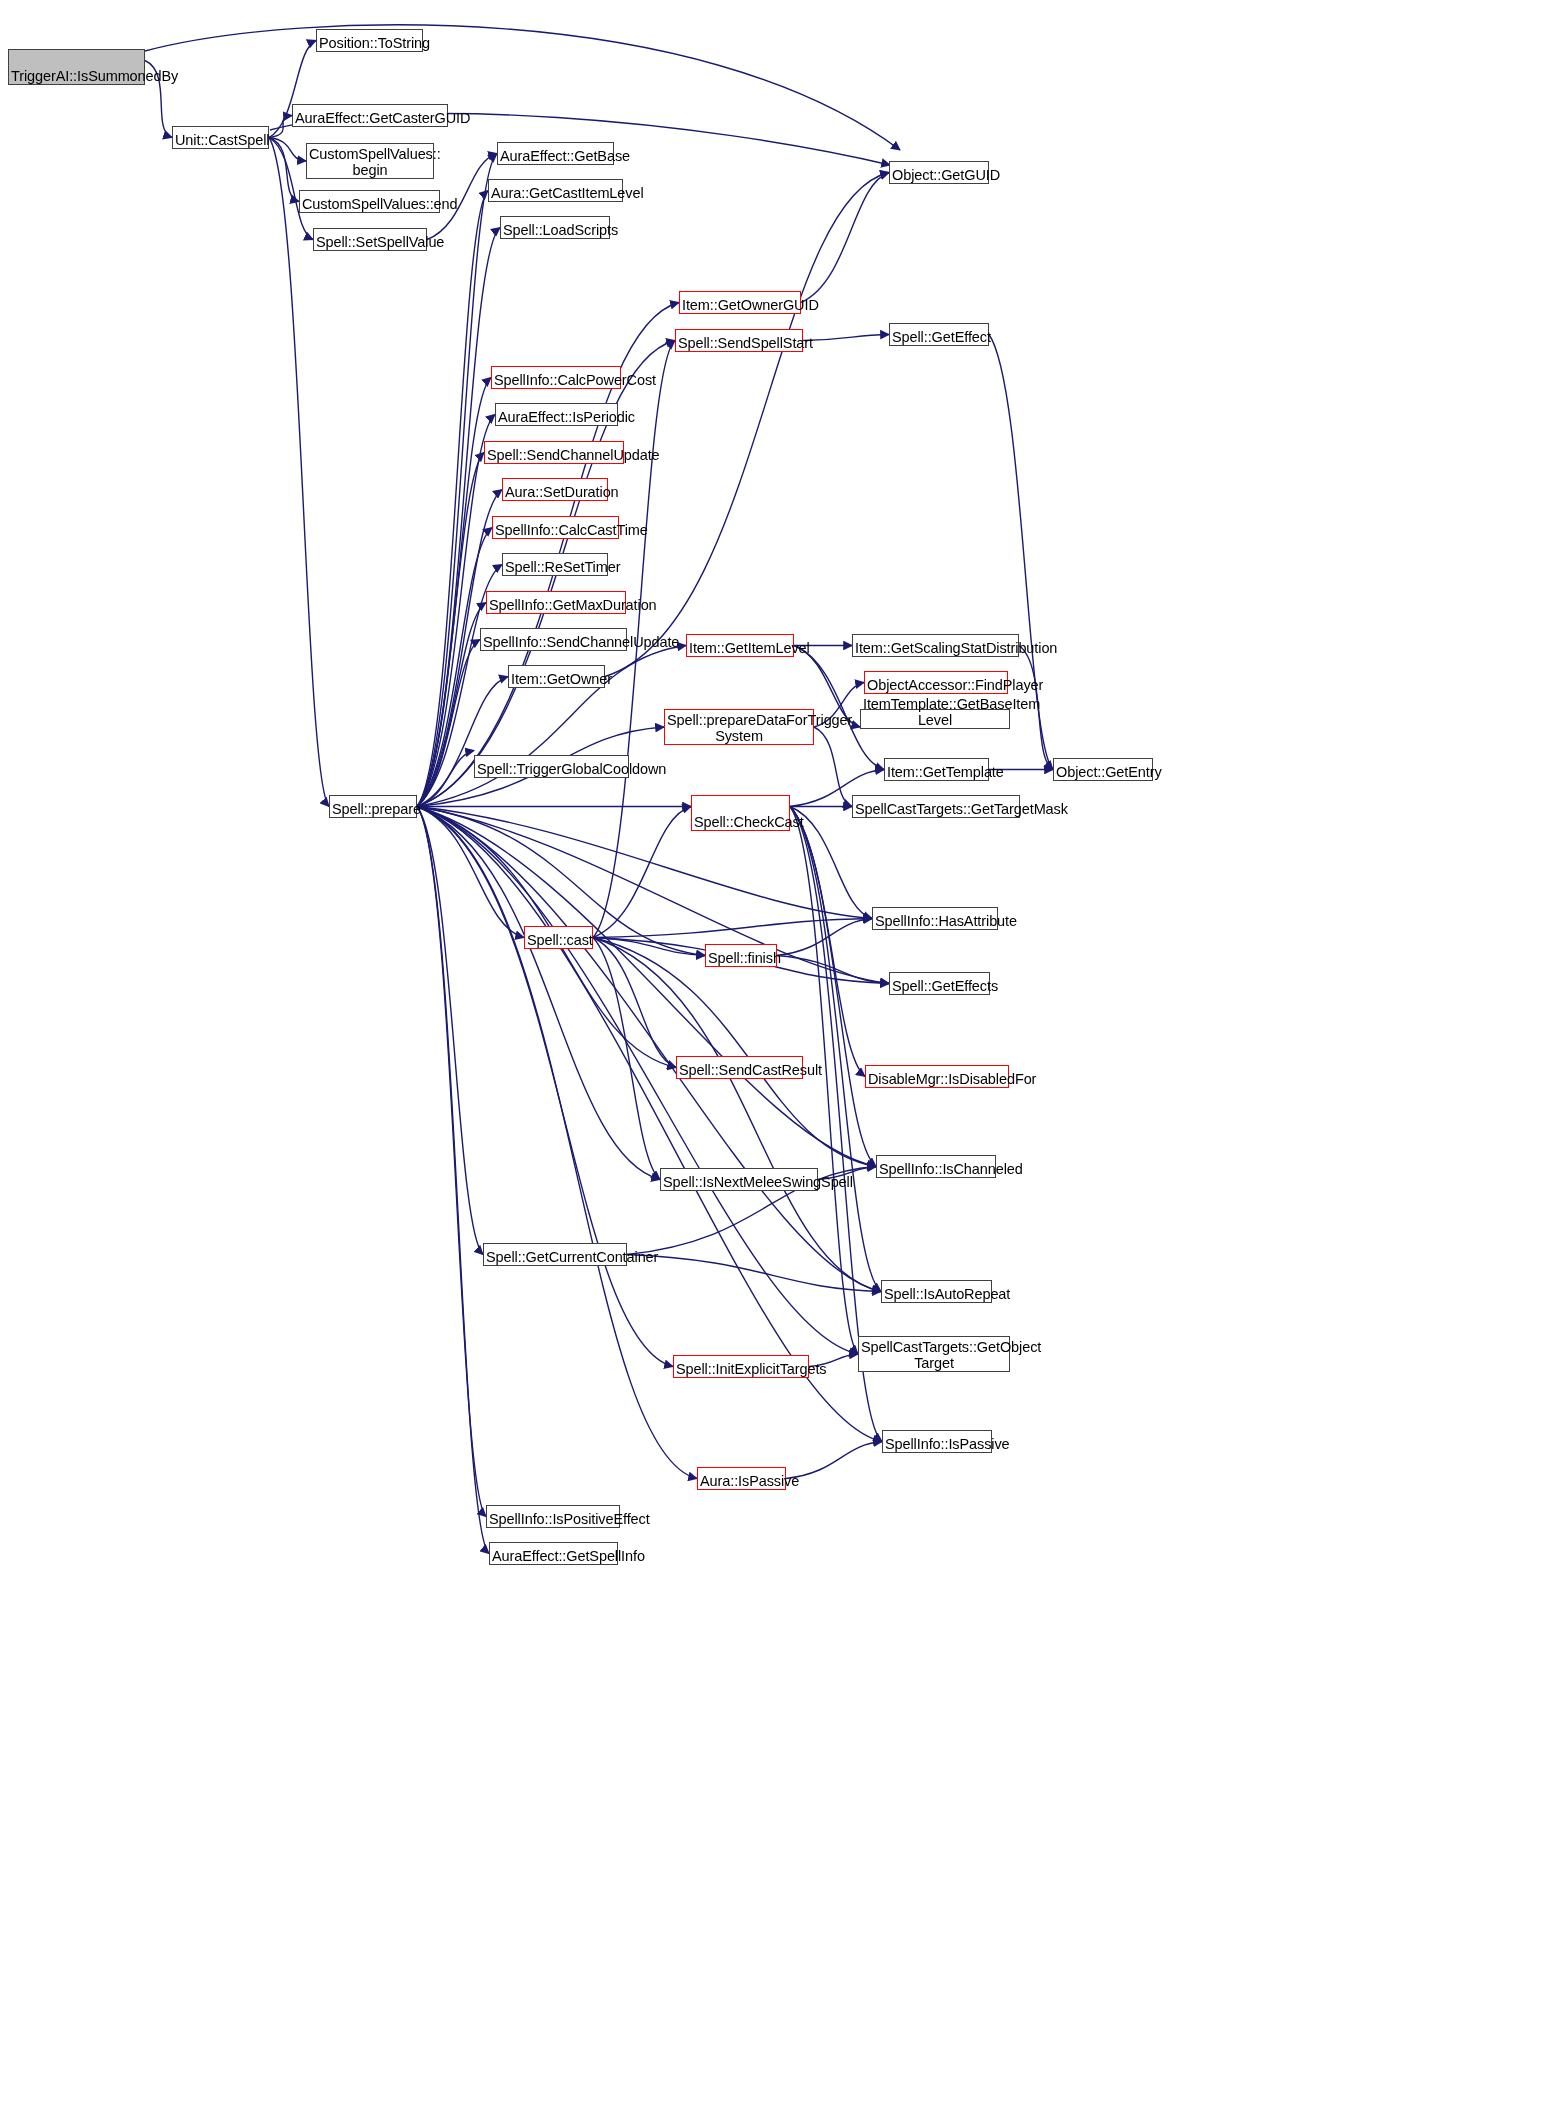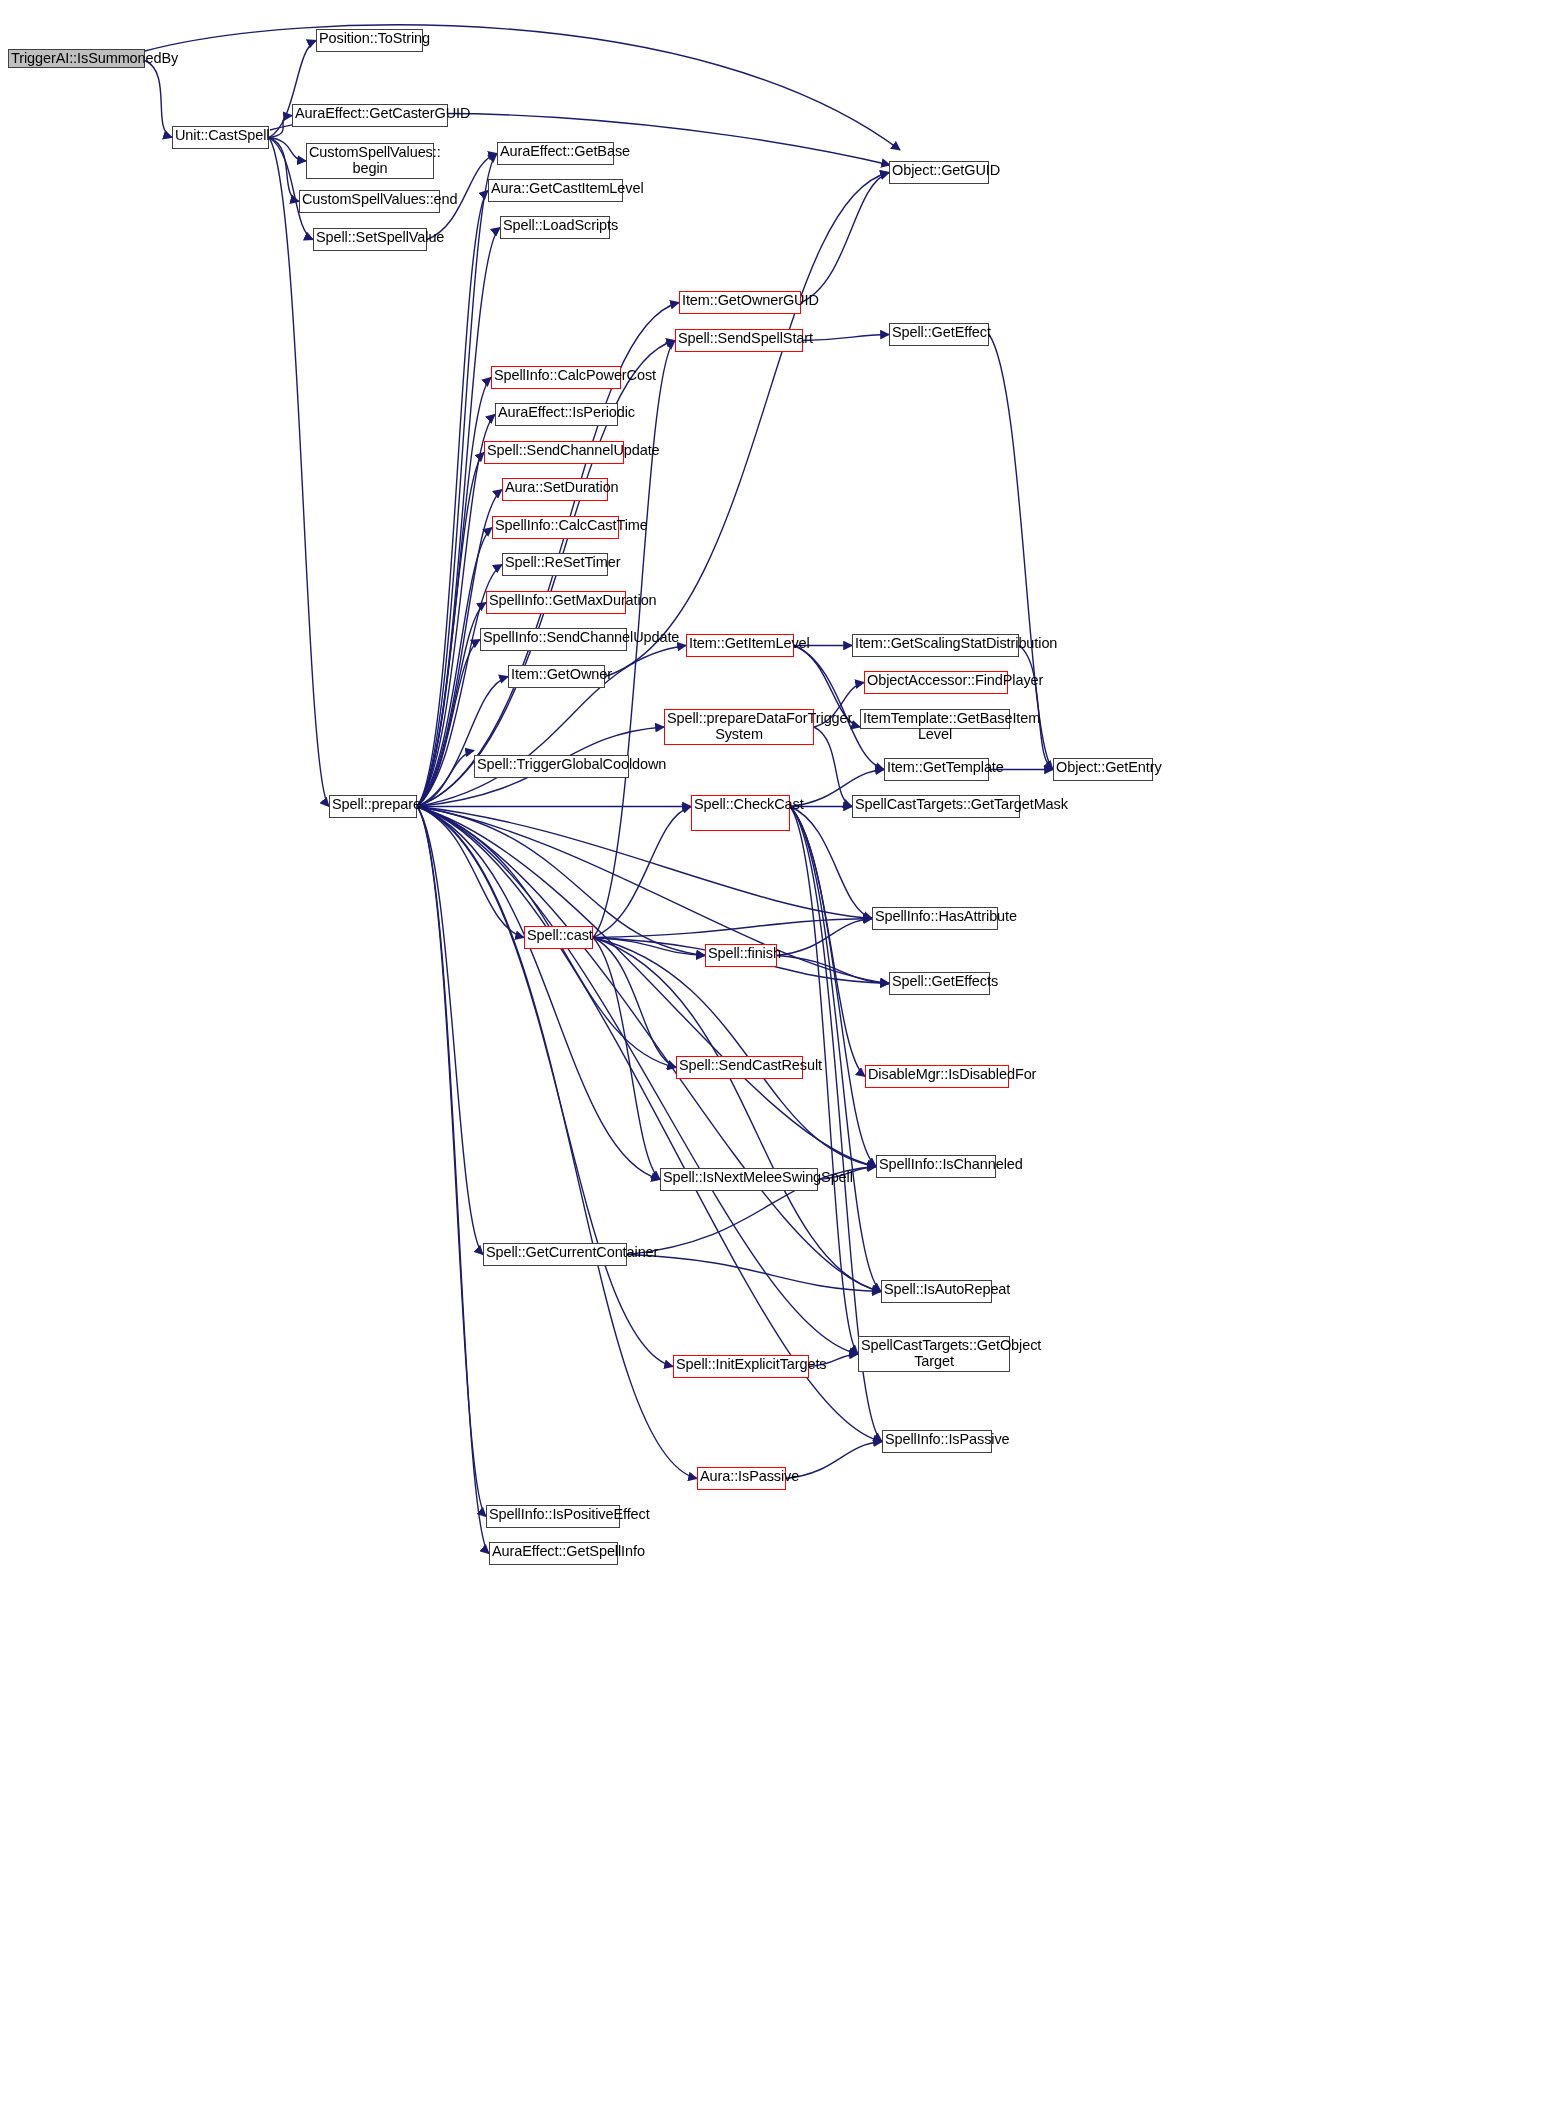--- a/index.html
+++ b/index.html
@@ -21,21 +21,21 @@
     left: 0;
     top: 0;
     width: 1563px;
     height: 2127px;
     pointer-events: none;
   }
   .node {
     position: absolute;
     box-sizing: border-box;
     display: flex;
-    align-items: flex-start;
+    align-items: flex-end;
     justify-content: center;
     text-align: center;
     background: #ffffff;
     border: 1px solid #404040;
     color: #000000;
     font-size: 14.5px;
     line-height: 1.12;
     letter-spacing: -0.1px;
     white-space: pre-line;
     padding: 0 2px;
@@ -138,21 +138,21 @@
         <path d="M777,955.5 C838.6,960.12 842.8,980.98 889,983.5" marker-end="url(#arrow)"></path>
         <path d="M818,1179.5 C849.9,1177.355 852.075,1167.67 876,1166.5" marker-end="url(#arrow)"></path>
         <path d="M627,1254.5 C763.95,1239.98 773.2875,1174.42 876,1166.5" marker-end="url(#arrow)"></path>
         <path d="M627,1254.5 C766.7,1260.605 776.225,1288.17 881,1291.5" marker-end="url(#arrow)"></path>
         <path d="M809,1366.5 C837,1364.4375 837,1355.125 858,1354" marker-end="url(#arrow)"></path>
         <path d="M786,1478.5 C838.8,1472.395 842.4,1444.83 882,1441.5" marker-end="url(#arrow)"></path>
         <path d="M989,334.5 C1024.2,384 1026.6,742.5 1053,769.5" marker-end="url(#arrow)"></path>
       </g>
   </svg>
   <div id="node-layer">
-      <div class="node root" style="left: 8px; top: 49px; width: 137px; height: 19px;"><span class="node-label">TriggerAI::IsSummonedBy</span></div>
+      <div class="node root" style="left: 8px; top: 49px; width: 137px; height: 36px;"><span class="node-label">TriggerAI::IsSummonedBy</span></div>
       <div class="node" style="left: 316px; top: 29px; width: 107px; height: 23px;"><span class="node-label">Position::ToString</span></div>
       <div class="node" style="left: 172px; top: 126px; width: 97px; height: 23px;"><span class="node-label">Unit::CastSpell</span></div>
       <div class="node" style="left: 292px; top: 104px; width: 156px; height: 23px;"><span class="node-label">AuraEffect::GetCasterGUID</span></div>
       <div class="node" style="left: 306px; top: 143px; width: 128px; height: 36px;"><span class="node-label">CustomSpellValues::
 begin</span></div>
       <div class="node" style="left: 299px; top: 190px; width: 141px; height: 23px;"><span class="node-label">CustomSpellValues::end</span></div>
       <div class="node" style="left: 313px; top: 228px; width: 114px; height: 23px;"><span class="node-label">Spell::SetSpellValue</span></div>
       <div class="node" style="left: 497px; top: 142px; width: 117px; height: 23px;"><span class="node-label">AuraEffect::GetBase</span></div>
       <div class="node" style="left: 488px; top: 179px; width: 135px; height: 23px;"><span class="node-label">Aura::GetCastItemLevel</span></div>
       <div class="node" style="left: 500px; top: 216px; width: 110px; height: 23px;"><span class="node-label">Spell::LoadScripts</span></div>

